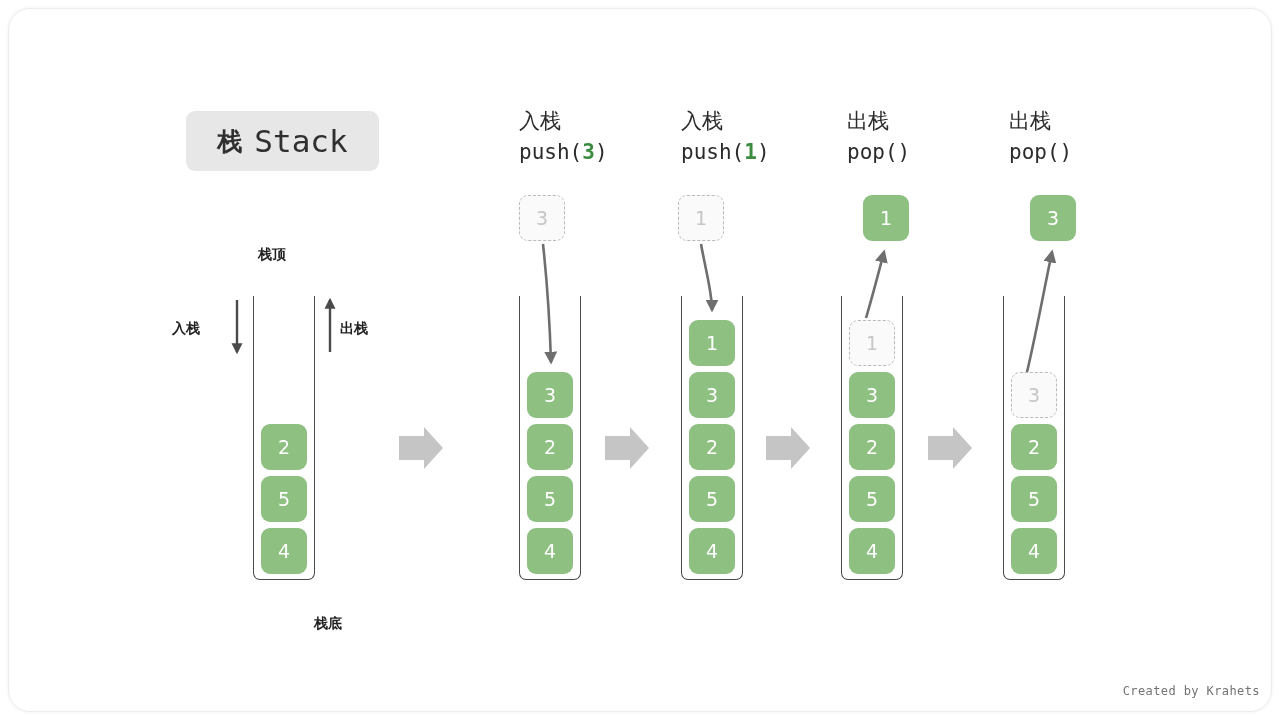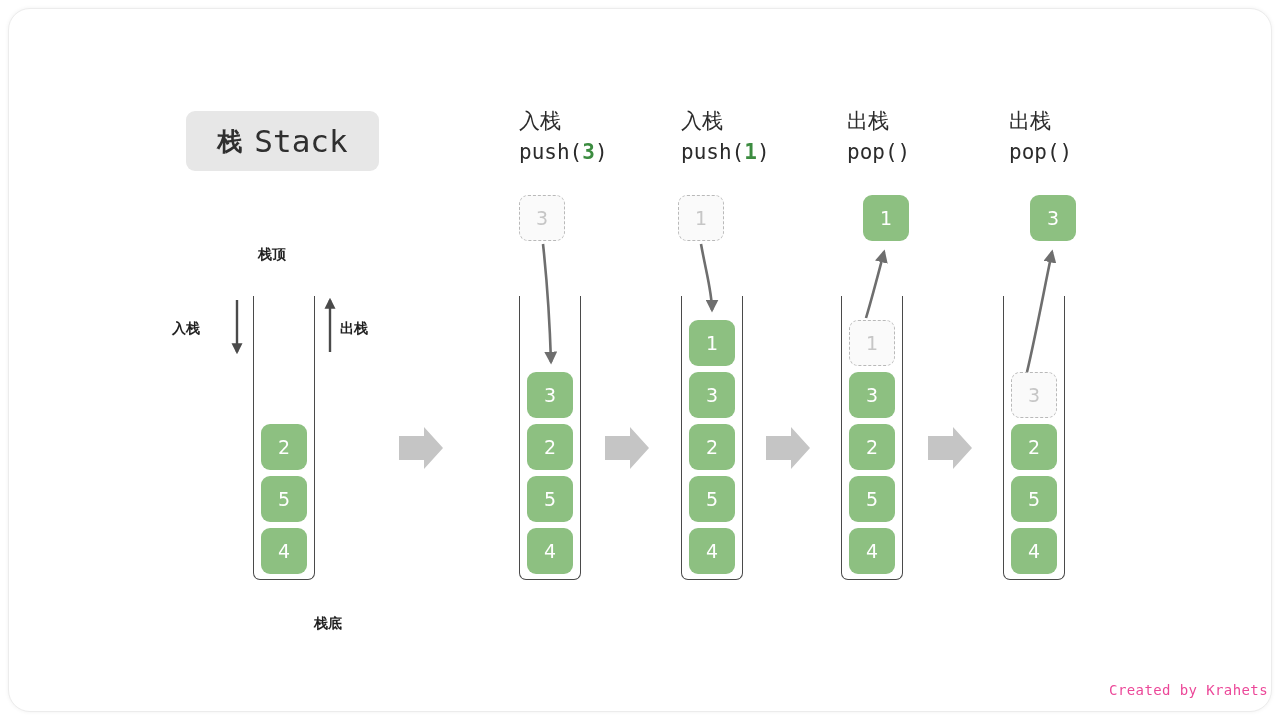--- a/index.html
+++ b/index.html
@@ -143,25 +143,25 @@
     left: 0;
     top: 0;
     width: 1280px;
     height: 720px;
     pointer-events: none;
   }
 
   
   .credit {
     position: absolute;
-    right: 12px;
+    right: 20px;
     bottom: 22px;
     font-family: "DejaVu Sans Mono", "Liberation Mono", monospace;
-    font-size: 14px;
-    color: #ec4899;
+    font-size: 12px;
+    color: #737373;
     letter-spacing: 0.4px;
     white-space: nowrap;
   }
 </style>
 </head>
 <body>
 
 <div id="canvas">
   <div class="card"></div>
 

